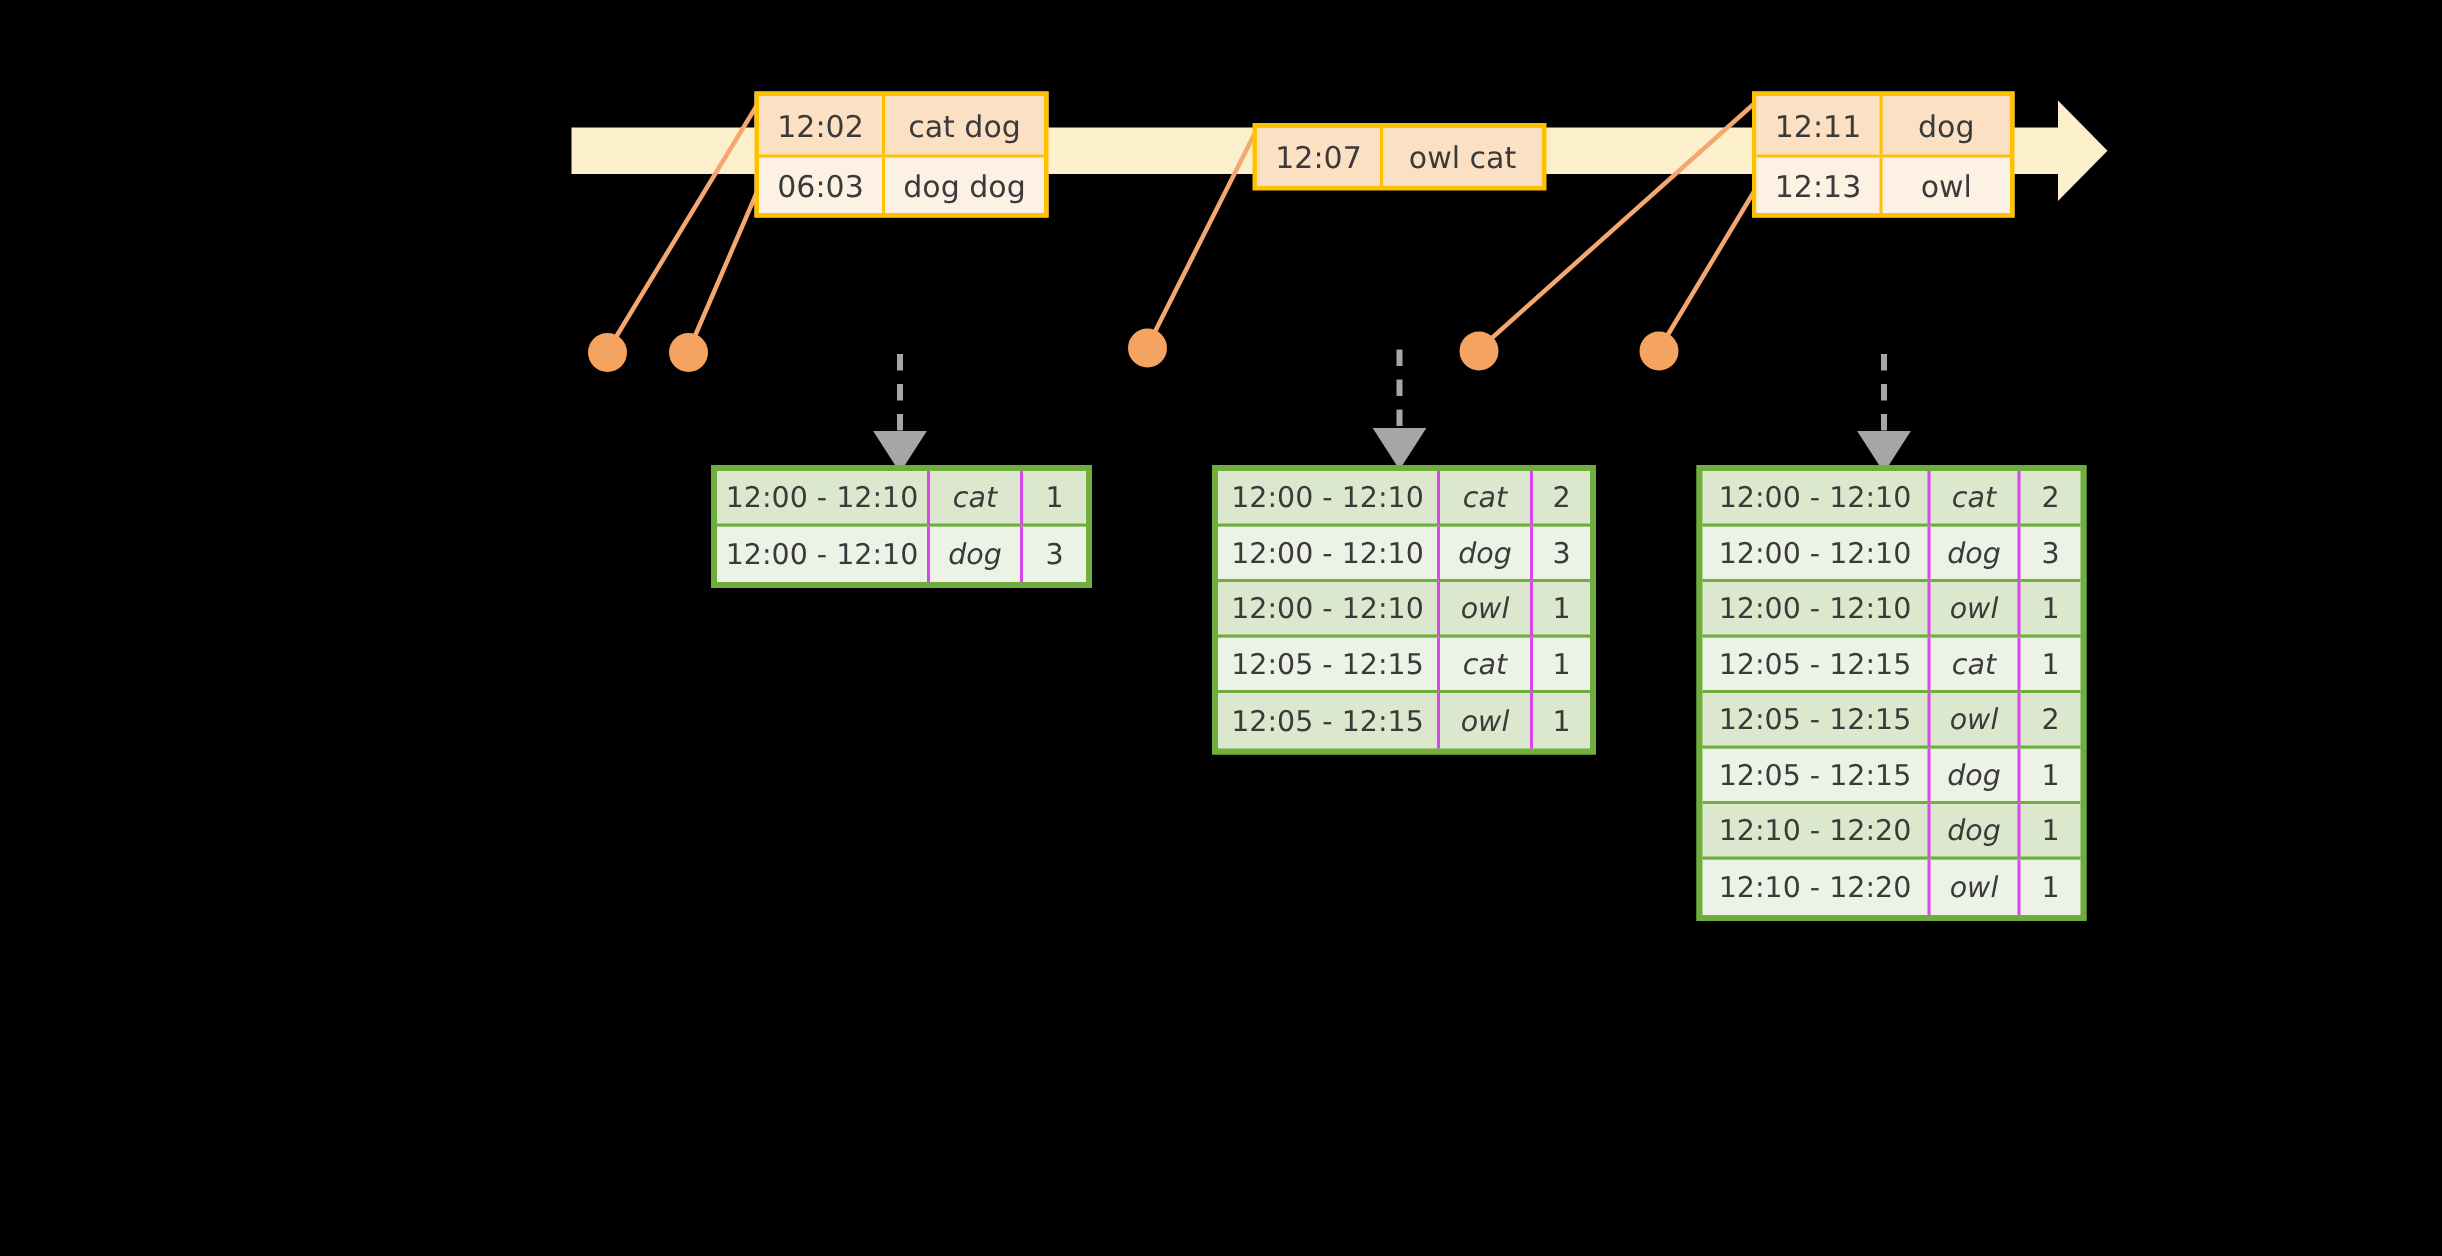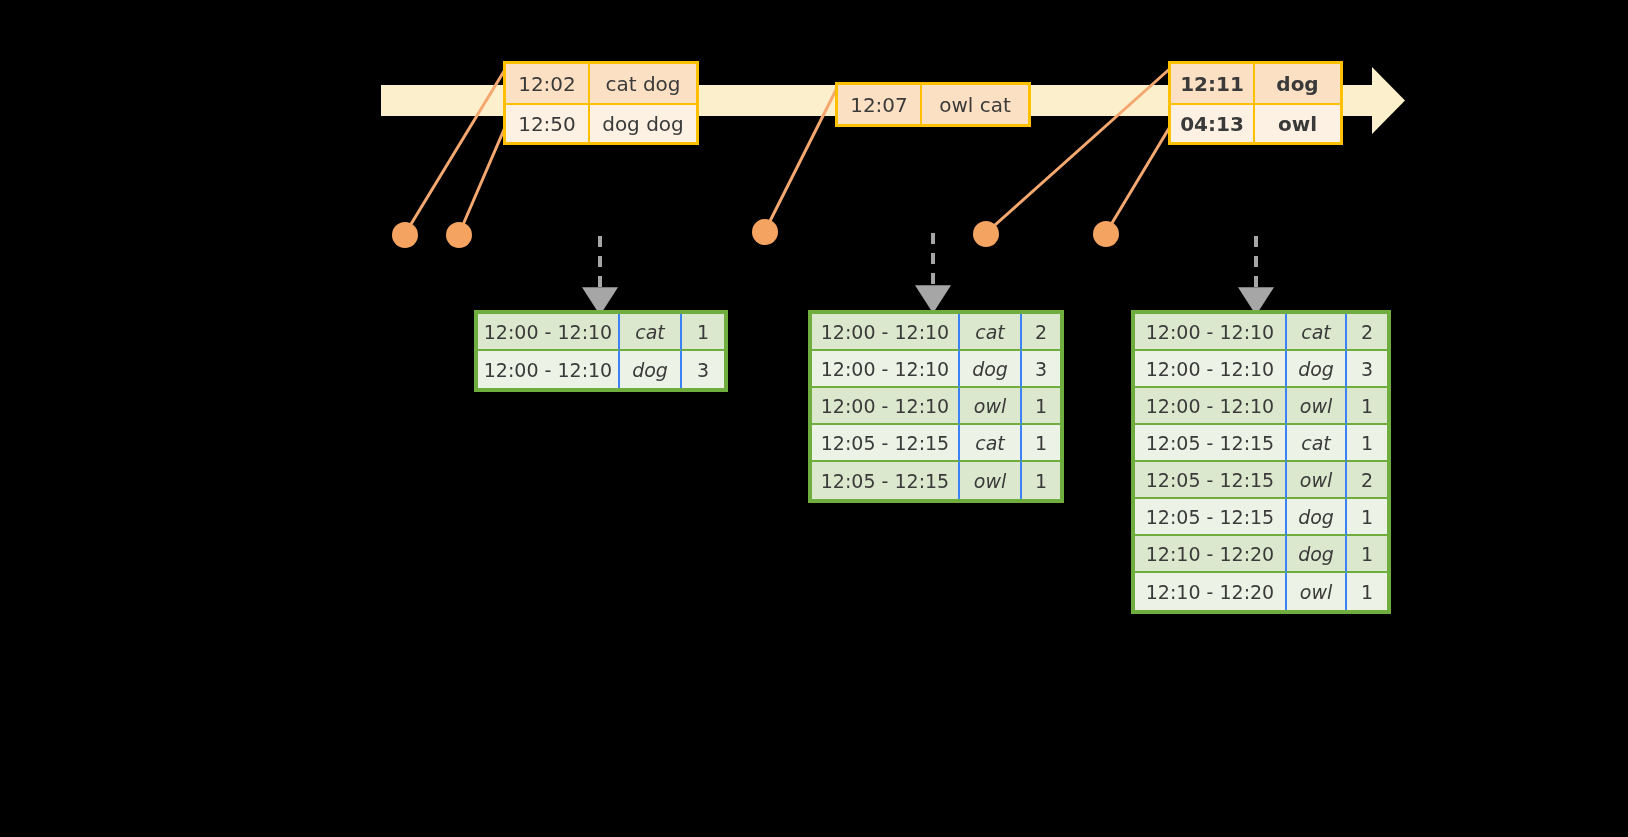--- a/index.html
+++ b/index.html
@@ -77,21 +77,21 @@
   .res-row.shade-a { background: #DCE8CD; }
   .res-row.shade-b { background: #EDF2E6; }
   .res-cell {
     display: flex;
     align-items: center;
     justify-content: center;
     box-sizing: border-box;
     color: #3a3a3a;
     font-size: 19px;
     white-space: nowrap;
-    border-right: 2px solid #3b82f6;
+    border-right: 2px solid #d946ef;
     border-bottom: 2px solid #6FAE3E;
   }
   .res-cell:last-child { border-right: none; }
   .res-row:last-child .res-cell { border-bottom: none; }
   .res-win   { width: 150px; }
   .res-key   { width: 60px; font-style: italic; }
   .res-count { width: 40px; }
 
   .t1 .res-win { width: 142px; }
   .t1 .res-key { width: 62px; }
@@ -144,39 +144,39 @@
       <line x1="1256" y1="236" x2="1256" y2="300"></line>
     </g>
   </svg>
 
   <div class="event-box" style="left:503px; top:61px; width:196px;">
     <div class="event-row shade-a">
       <span class="event-time">12:02</span>
       <span class="event-words">cat dog</span>
     </div>
     <div class="event-row shade-b">
-      <span class="event-time">12:50</span>
+      <span class="event-time">06:03</span>
       <span class="event-words">dog dog</span>
     </div>
   </div>
 
   <div class="event-box" style="left:835px; top:82px; width:196px;">
     <div class="event-row shade-a">
       <span class="event-time">12:07</span>
       <span class="event-words">owl cat</span>
     </div>
   </div>
 
-  <div class="event-box" style="left:1168px; top:61px; width:175px;font-weight:bold;">
+  <div class="event-box" style="left:1168px; top:61px; width:175px;">
     <div class="event-row shade-a">
       <span class="event-time">12:11</span>
       <span class="event-words">dog</span>
     </div>
     <div class="event-row shade-b">
-      <span class="event-time">04:13</span>
+      <span class="event-time">12:13</span>
       <span class="event-words">owl</span>
     </div>
   </div>
 
   <div class="result-table t1" style="left:474px; top:310px;">
     <div class="res-row shade-a">
       <span class="res-cell res-win">12:00 - 12:10</span>
       <span class="res-cell res-key">cat</span>
       <span class="res-cell res-count">1</span>
     </div>

